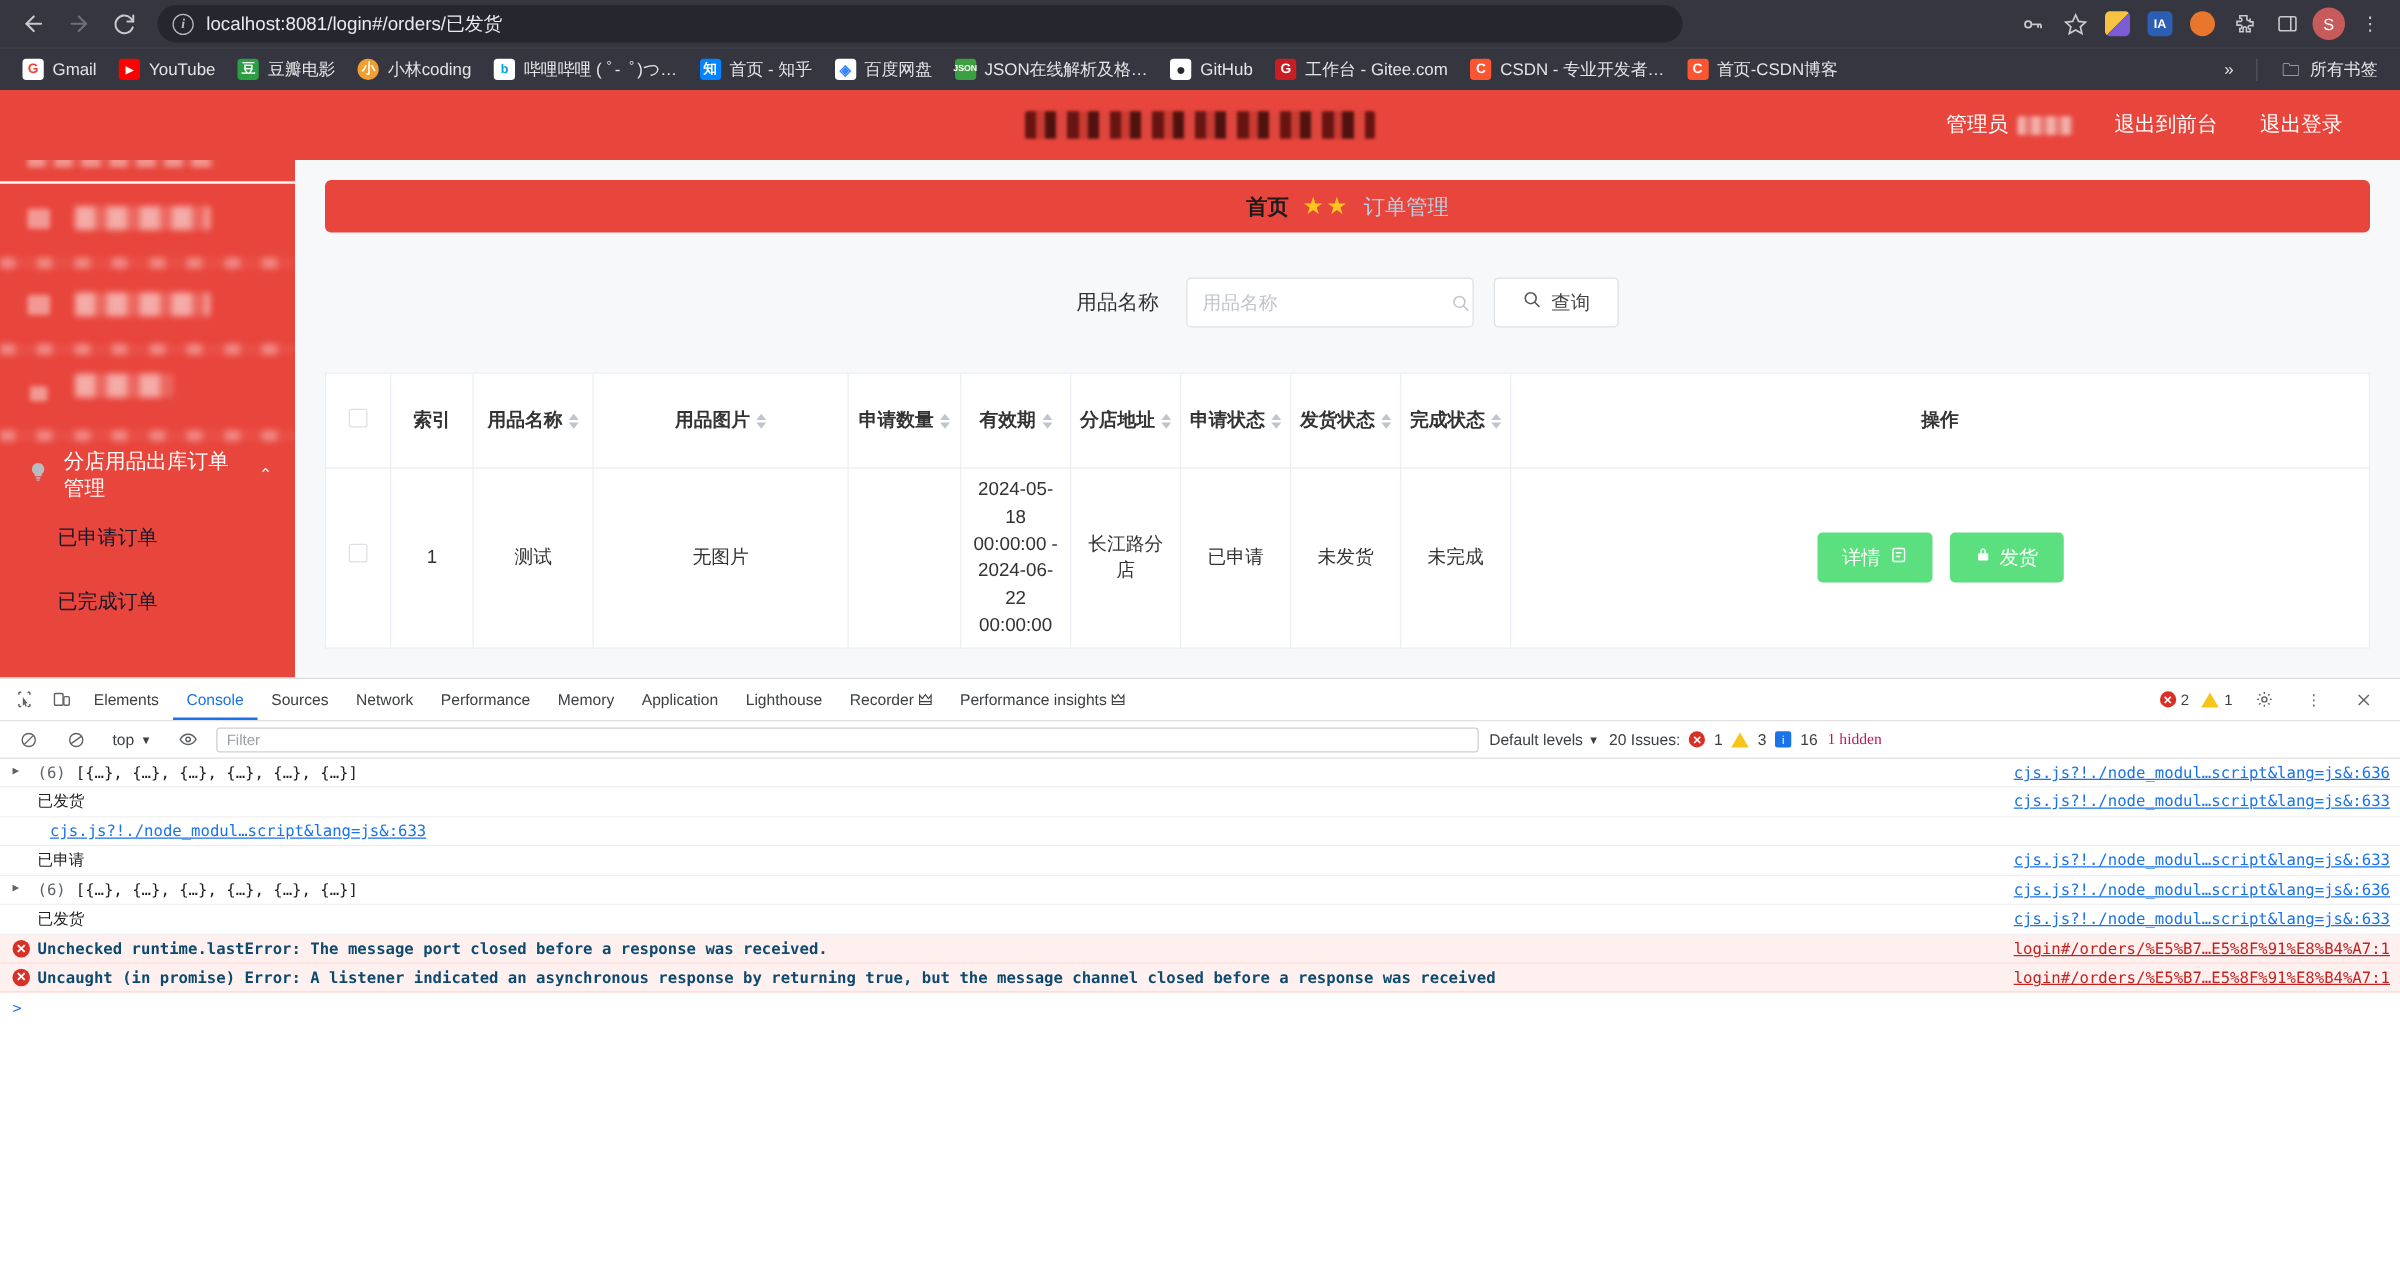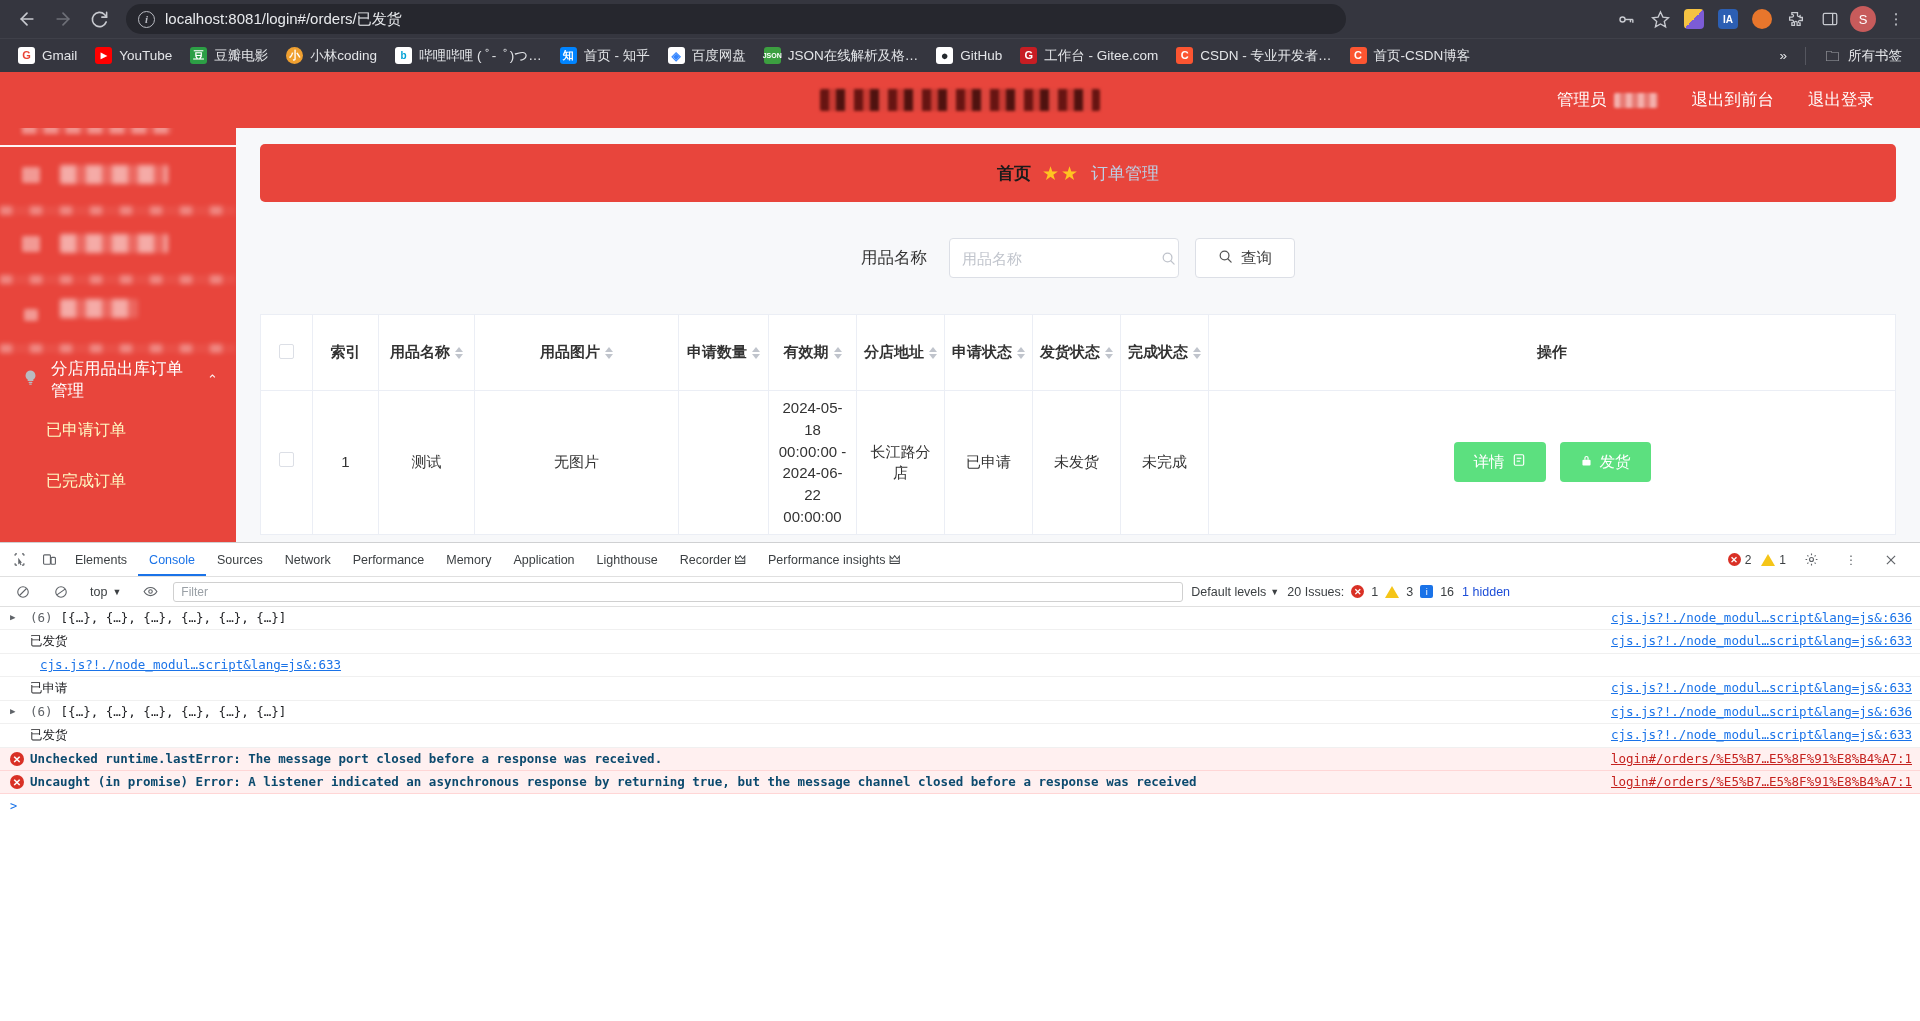--- a/index.html
+++ b/index.html
@@ -133,29 +133,29 @@
     background: repeating-linear-gradient(90deg, rgba(255,255,255,.36) 0 12px, rgba(255,255,255,.06) 12px 30px);
     filter: blur(2.4px);
   }
   .sb-group {
     height: 51px; display: flex; align-items: center;
     padding: 0 18px 0 22px; color: #fff; font-size: 16.5px; gap: 12px;
   }
   .sb-group .caret { margin-left: auto; font-size: 13px; opacity: .9; }
   .sb-sub {
     height: 51px; display: flex; align-items: center;
-    padding-left: 46px; color: #fef9c3; font-size: 16px;
+    padding-left: 46px; color: #0f172a; font-size: 16px;
   }
 
   
   .main {
     flex: 1 1 auto; background: #f7f8fa; overflow: hidden; position: relative;
   }
   .crumb-bar {
-    margin: 16px 24px 0 24px; height: 58px; background: #e8453c;
+    margin: 16px 24px 0 24px; height: 42px; background: #e8453c;
     border-radius: 5px; display: flex; align-items: center; justify-content: center;
     gap: 11px; font-size: 17px;
   }
   .crumb-home { color: #1b1b1b; font-weight: bold; }
   .crumb-star { color: #ffc421; font-size: 19px; letter-spacing: 2px; }
   .crumb-cur { color: #bcd0e6; }
 
   .search-row {
     margin-top: 36px; display: flex; align-items: center;
     justify-content: center; gap: 16px;
@@ -252,21 +252,21 @@
     border-radius: 3px; padding: 0 7px; font-size: 12px; outline: 0;
     font-family: "Liberation Sans", sans-serif; color:#333;
   }
   .filter-input::placeholder { color: #9aa0a6; }
   .lvl-sel { font-size: 12.5px; color: #3c4043; display:flex; align-items:center; gap:4px; }
   .issues { font-size: 12.5px; color: #3c4043; display: flex; align-items: center; gap: 7px; }
   .i-blue {
     width: 13px; height: 13px; background: #1a73e8; border-radius: 2px;
     color:#fff; font-size:9px; display:flex; align-items:center; justify-content:center;
   }
-  .hidden-txt { font-size: 12.5px; color: #1d4ed8; }
+  .hidden-txt { font-size: 12.5px; color: #be185d; font-family: Liberation Serif, serif; }
 
   .console-body { flex: 1 1 auto; overflow: hidden; font-family: "DejaVu Sans Mono", monospace; font-size: 12.5px; }
   .log-row {
     display: flex; align-items: flex-start; min-height: 23px;
     border-bottom: 1px solid #f0f0f0; padding: 3px 8px 3px 10px; position: relative;
   }
   .log-row.err { background: #fff0f0; border-bottom-color: #ffd6d6; }
   .log-arrow { width: 14px; color: #5f6368; font-size: 9px; padding-top: 2px; flex:0 0 14px; }
   .log-err-ico {
     width: 14px; height: 14px; border-radius: 50%; background: #d93025;

